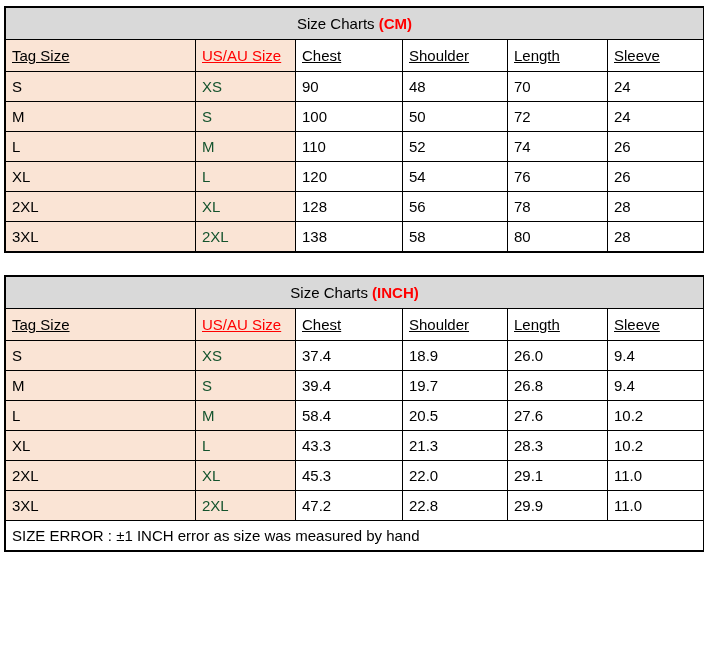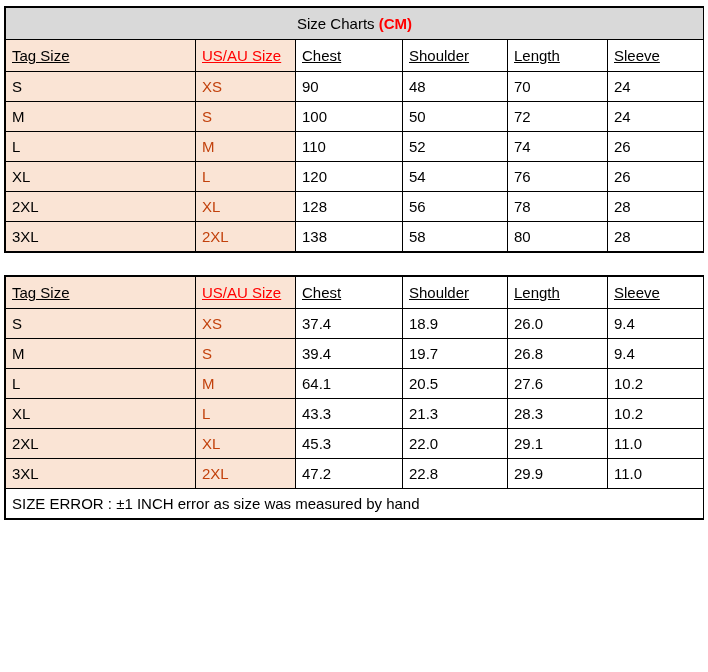--- a/index.html
+++ b/index.html
@@ -78,21 +78,21 @@
   }
   .hdr.plain {
     font-weight: normal;
   }
   
   .c-tag {
     background: #fae4d5;
   }
   .c-us {
     background: #fae4d5;
-    color: #c2410c;
+    color: #14532d;
   }
   .c-val {
     background: #ffffff;
   }
   .note-cell {
     background: #ffffff;
     text-align: left !important;
     font-size: 15px;
     height: 30px !important;
   }
@@ -193,20 +193,25 @@
       <colgroup>
         <col class="c1">
           <col class="c2">
           <col class="c3">
           <col class="c4">
           <col class="c5">
           <col class="c6">
       </colgroup>
       <tbody>
         <tr>
+          <td class="title-cell" colspan="6">
+            <span class="title-main">Size Charts </span><span class="title-unit">(INCH)</span>
+          </td>
+        </tr>
+        <tr>
           <td class="hdr c-tag">Tag Size</td>
           <td class="hdr us c-us">US/AU Size</td>
           <td class="hdr plain c-val">Chest</td>
           <td class="hdr plain c-val">Shoulder</td>
           <td class="hdr plain c-val">Length</td>
           <td class="hdr plain c-val">Sleeve</td>
         </tr>
 
         <tr>
           <td class="c-tag">S</td>
@@ -220,21 +225,21 @@
           <td class="c-tag">M</td>
           <td class="c-us">S</td>
           <td class="c-val">39.4</td>
           <td class="c-val">19.7</td>
           <td class="c-val">26.8</td>
           <td class="c-val">9.4</td>
         </tr>
         <tr>
           <td class="c-tag">L</td>
           <td class="c-us">M</td>
-          <td class="c-val">64.1</td>
+          <td class="c-val">58.4</td>
           <td class="c-val">20.5</td>
           <td class="c-val">27.6</td>
           <td class="c-val">10.2</td>
         </tr>
         <tr>
           <td class="c-tag">XL</td>
           <td class="c-us">L</td>
           <td class="c-val">43.3</td>
           <td class="c-val">21.3</td>
           <td class="c-val">28.3</td>

